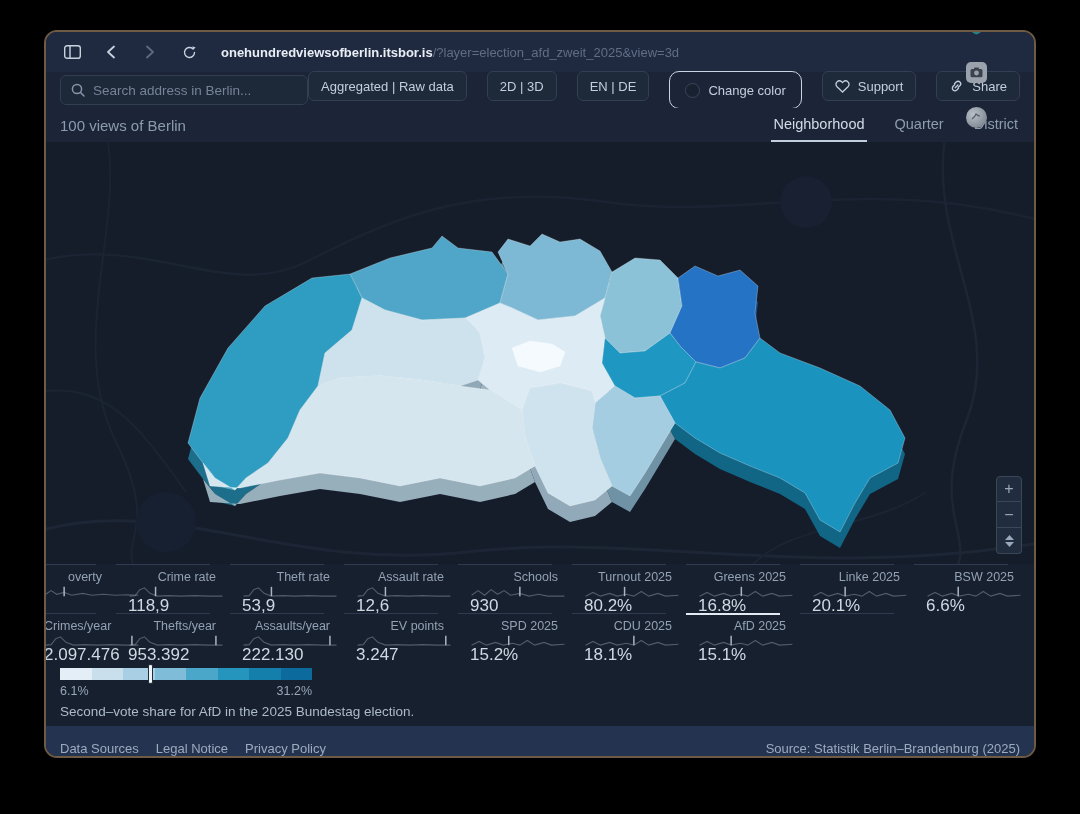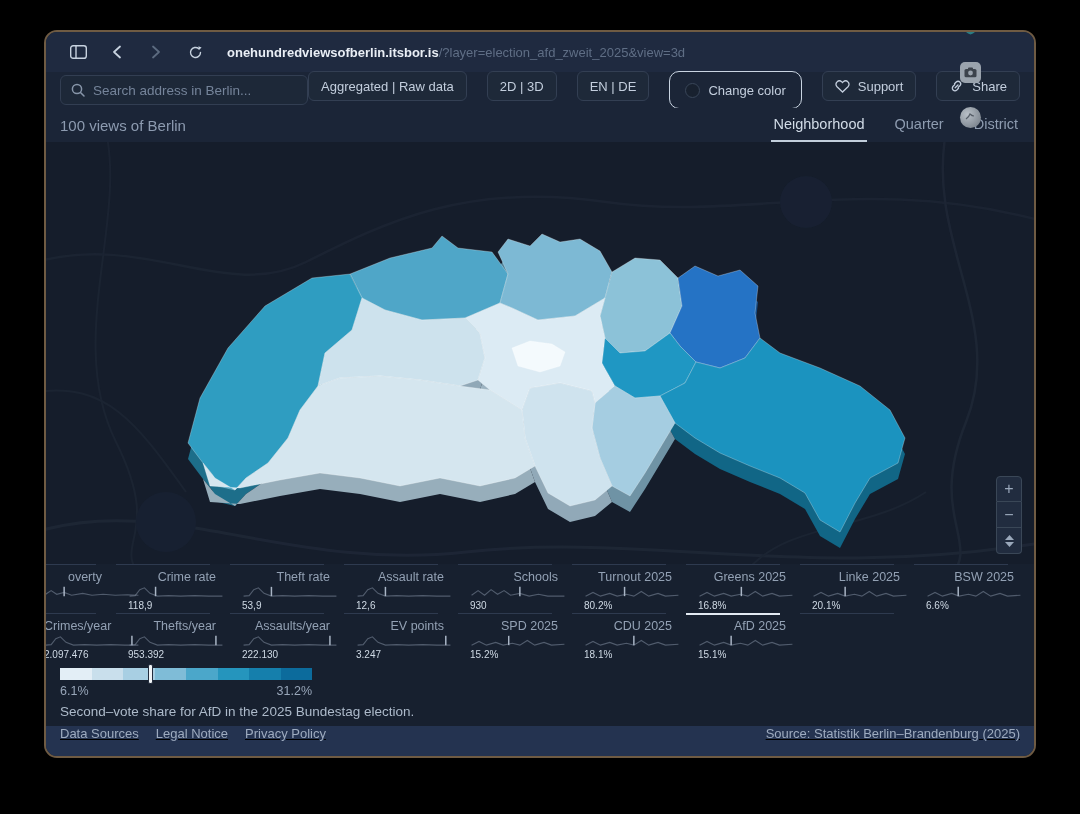--- a/index.html
+++ b/index.html
@@ -6,21 +6,21 @@
   html,body { width:1080px; height:814px; background:#000; overflow:hidden; }
 
   .window {
     position:absolute; left:44px; top:30px; width:992px; height:728px;
     border:2px solid #6f5b43; border-radius:13px; overflow:hidden;
     background:#1b2536; box-shadow:0 6px 30px rgba(0,0,0,.6);
     display:flex; flex-direction:column;
   }
 
   
-  .chrome { height:40px; background:#1f2a40; display:flex; align-items:center; padding:0 22px; flex:none;justify-content:flex-end; }
+  .chrome { height:40px; background:#1f2a40; display:flex; align-items:center; padding:0 16px; flex:none;justify-content:flex-end; }
   .chrome .navgroup { display:flex; align-items:center; gap:19px; }
   .icon-btn { display:flex; align-items:center; justify-content:center; width:20px; height:20px; cursor:pointer; }
   .url { margin-left:22px; font-size:13px; white-space:nowrap; }
   .url .host { color:#e9eef5; font-weight:700; }
   .url .path { color:#5f6e85; }
   .ext-group { margin-left:auto; display:flex; align-items:center; gap:24px;flex-direction:column; }
   .ext { width:21px; height:21px; border-radius:5px; display:flex; align-items:center; justify-content:center; position:relative; cursor:pointer; }
   .chat-btn { margin-left:10px; height:26px; padding:0 12px; background:#2b3a55; border-radius:7px;
     display:flex; align-items:center; gap:7px; color:#e9eef5; font-size:13px; cursor:pointer; }
 
@@ -53,33 +53,33 @@
   .zbtn + .zbtn { border-top:none; }
 
   
   .stats { height:98px; background:#17202f; overflow:hidden; flex:none; }
   .stats-grid { display:grid; grid-template-columns:84px repeat(8,114px); grid-auto-rows:49px; margin-left:-14px; }
   .cell { position:relative; padding:6px 14px 0 12px; }
   .cell::before { content:""; position:absolute; top:0; left:0; right:20px; border-top:1px solid #2e3a4f; }
   .cell.sel::before { border-top:2px solid #e3eaf2; }
   .cell .lbl { font-size:12.5px; color:#93a1b4; white-space:nowrap; display:block; line-height:14px;text-align:right; }
   .cell .spark { display:block; margin-top:1px; }
-  .cell .val { font-size:10px; color:#cfd9e4; white-space:nowrap; display:block; line-height:15px; }
+  .cell .val { font-size:17px; color:#cfd9e4; white-space:nowrap; display:block; line-height:15px; }
 
   
   .legendblock { background:#17202f; padding:6px 14px 0; height:64px; flex:none; }
   .gradbar { position:relative; width:252px; height:12px; display:flex; }
   .gradbar .seg { flex:1; height:12px; }
   .handle { position:absolute; top:-4px; width:5px; height:20px; background:#f2f5f8; border:1px solid #222c3d; border-radius:2px; }
   .gradlabels { width:252px; display:flex; justify-content:space-between; margin-top:4px;
     font-size:12.5px; color:#97a5b8; }
   .caption { margin-top:6px; font-size:13.5px; color:#adbaca; }
 
   
-  .footer { height:30px; background:#243350; display:flex; align-items:flex-start; padding:0 14px; flex:none;text-decoration:underline; }
+  .footer { height:30px; background:#243350; display:flex; align-items:flex-end; padding:0 14px; flex:none; }
   .footer .links { display:flex; gap:17px; }
   .footer a { color:#9dabbf; font-size:13px; text-decoration:none; cursor:pointer; }
   .footer .src { margin-left:auto; color:#9dabbf; font-size:13px; }
 
   svg { display:block; }
 </style>
 </head>
 <body>
 
 <div class="window">

